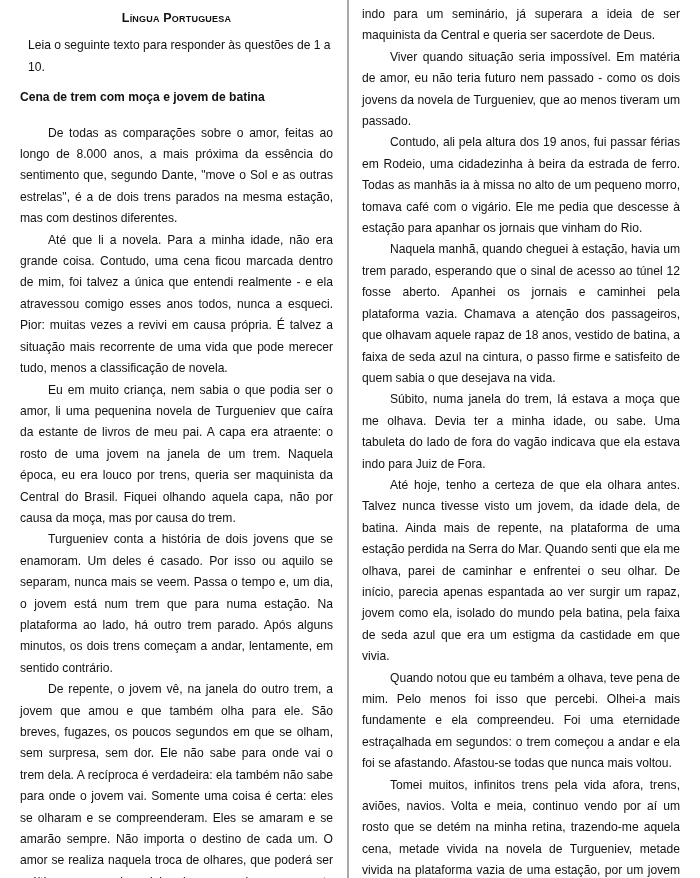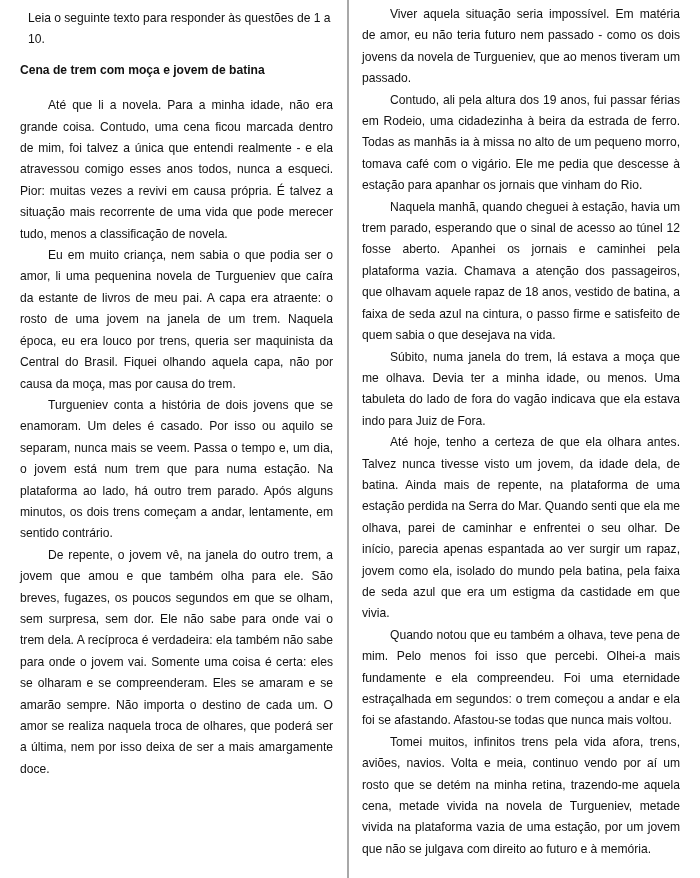--- a/index.html
+++ b/index.html
@@ -11,33 +11,36 @@
   .divider { position: absolute; left: 347px; top: 0; width: 2px; height: 878px; background: #a8a8a8; }
   .subject { text-align: center; font-weight: bold; font-size: 12.5px; margin: 0 0 6px 0; font-variant: small-caps; letter-spacing: 0.2px; }
   .instr { margin: 0 0 9px 8px; text-align: left; }
   .title { text-align: left; font-weight: bold; margin: 0 0 14px 0; }
   p.para { margin: 0; text-indent: 28px; }
 </style>
 </head>
 <body>
 
 <div class="col col-left">
+  <div class="subject">Língua Portuguesa</div>
   <div class="instr">Leia o seguinte texto para responder às questões de 1 a 10.</div>
   <div class="title">Cena de trem com moça e jovem de batina</div>
+  <p class="para">De todas as comparações sobre o amor, feitas ao longo de 8.000 anos, a mais próxima da essência do sentimento que, segundo Dante, "move o Sol e as outras estrelas", é a de dois trens parados na mesma estação, mas com destinos diferentes.</p>
   <p class="para">Até que li a novela. Para a minha idade, não era grande coisa. Contudo, uma cena ficou marcada dentro de mim, foi talvez a única que entendi realmente - e ela atravessou comigo esses anos todos, nunca a esqueci. Pior: muitas vezes a revivi em causa própria. É talvez a situação mais recorrente de uma vida que pode merecer tudo, menos a classificação de novela.</p>
   <p class="para">Eu em muito criança, nem sabia o que podia ser o amor, li uma pequenina novela de Turgueniev que caíra da estante de livros de meu pai. A capa era atraente: o rosto de uma jovem na janela de um trem. Naquela época, eu era louco por trens, queria ser maquinista da Central do Brasil. Fiquei olhando aquela capa, não por causa da moça, mas por causa do trem.</p>
   <p class="para">Turgueniev conta a história de dois jovens que se enamoram. Um deles é casado. Por isso ou aquilo se separam, nunca mais se veem. Passa o tempo e, um dia, o jovem está num trem que para numa estação. Na plataforma ao lado, há outro trem parado. Após alguns minutos, os dois trens começam a andar, lentamente, em sentido contrário.</p>
   <p class="para">De repente, o jovem vê, na janela do outro trem, a jovem que amou e que também olha para ele. São breves, fugazes, os poucos segundos em que se olham, sem surpresa, sem dor. Ele não sabe para onde vai o trem dela. A recíproca é verdadeira: ela também não sabe para onde o jovem vai. Somente uma coisa é certa: eles se olharam e se compreenderam. Eles se amaram e se amarão sempre. Não importa o destino de cada um. O amor se realiza naquela troca de olhares, que poderá ser a última, nem por isso deixa de ser a mais amargamente doce.</p>
 
 </div>
 
 <div class="divider"></div>
 
 <div class="col col-right">
-  <p class="para">Viver aquela situação seria impossível. Em matéria de amor, eu não teria futuro nem passado - como os dois jovens da novela de Turgueniev, que ao menos tiveram um passado.</p>
+  <p class="para" style="text-indent:0">indo para um seminário, já superara a ideia de ser maquinista da Central e queria ser sacerdote de Deus.</p>
+  <p class="para">Viver quando situação seria impossível. Em matéria de amor, eu não teria futuro nem passado - como os dois jovens da novela de Turgueniev, que ao menos tiveram um passado.</p>
   <p class="para">Contudo, ali pela altura dos 19 anos, fui passar férias em Rodeio, uma cidadezinha à beira da estrada de ferro. Todas as manhãs ia à missa no alto de um pequeno morro, tomava café com o vigário. Ele me pedia que descesse à estação para apanhar os jornais que vinham do Rio.</p>
   <p class="para">Naquela manhã, quando cheguei à estação, havia um trem parado, esperando que o sinal de acesso ao túnel 12 fosse aberto. Apanhei os jornais e caminhei pela plataforma vazia. Chamava a atenção dos passageiros, que olhavam aquele rapaz de 18 anos, vestido de batina, a faixa de seda azul na cintura, o passo firme e satisfeito de quem sabia o que desejava na vida.</p>
-  <p class="para">Súbito, numa janela do trem, lá estava a moça que me olhava. Devia ter a minha idade, ou menos. Uma tabuleta do lado de fora do vagão indicava que ela estava indo para Juiz de Fora.</p>
+  <p class="para">Súbito, numa janela do trem, lá estava a moça que me olhava. Devia ter a minha idade, ou sabe. Uma tabuleta do lado de fora do vagão indicava que ela estava indo para Juiz de Fora.</p>
   <p class="para">Até hoje, tenho a certeza de que ela olhara antes. Talvez nunca tivesse visto um jovem, da idade dela, de batina. Ainda mais de repente, na plataforma de uma estação perdida na Serra do Mar. Quando senti que ela me olhava, parei de caminhar e enfrentei o seu olhar. De início, parecia apenas espantada ao ver surgir um rapaz, jovem como ela, isolado do mundo pela batina, pela faixa de seda azul que era um estigma da castidade em que vivia.</p>
   <p class="para">Quando notou que eu também a olhava, teve pena de mim. Pelo menos foi isso que percebi. Olhei-a mais fundamente e ela compreendeu. Foi uma eternidade estraçalhada em segundos: o trem começou a andar e ela foi se afastando. Afastou-se todas que nunca mais voltou.</p>
   <p class="para">Tomei muitos, infinitos trens pela vida afora, trens, aviões, navios. Volta e meia, continuo vendo por aí um rosto que se detém na minha retina, trazendo-me aquela cena, metade vivida na novela de Turgueniev, metade vivida na plataforma vazia de uma estação, por um jovem que não se julgava com direito ao futuro e à memória.</p>
 
 </div>
 
 </body></html>

